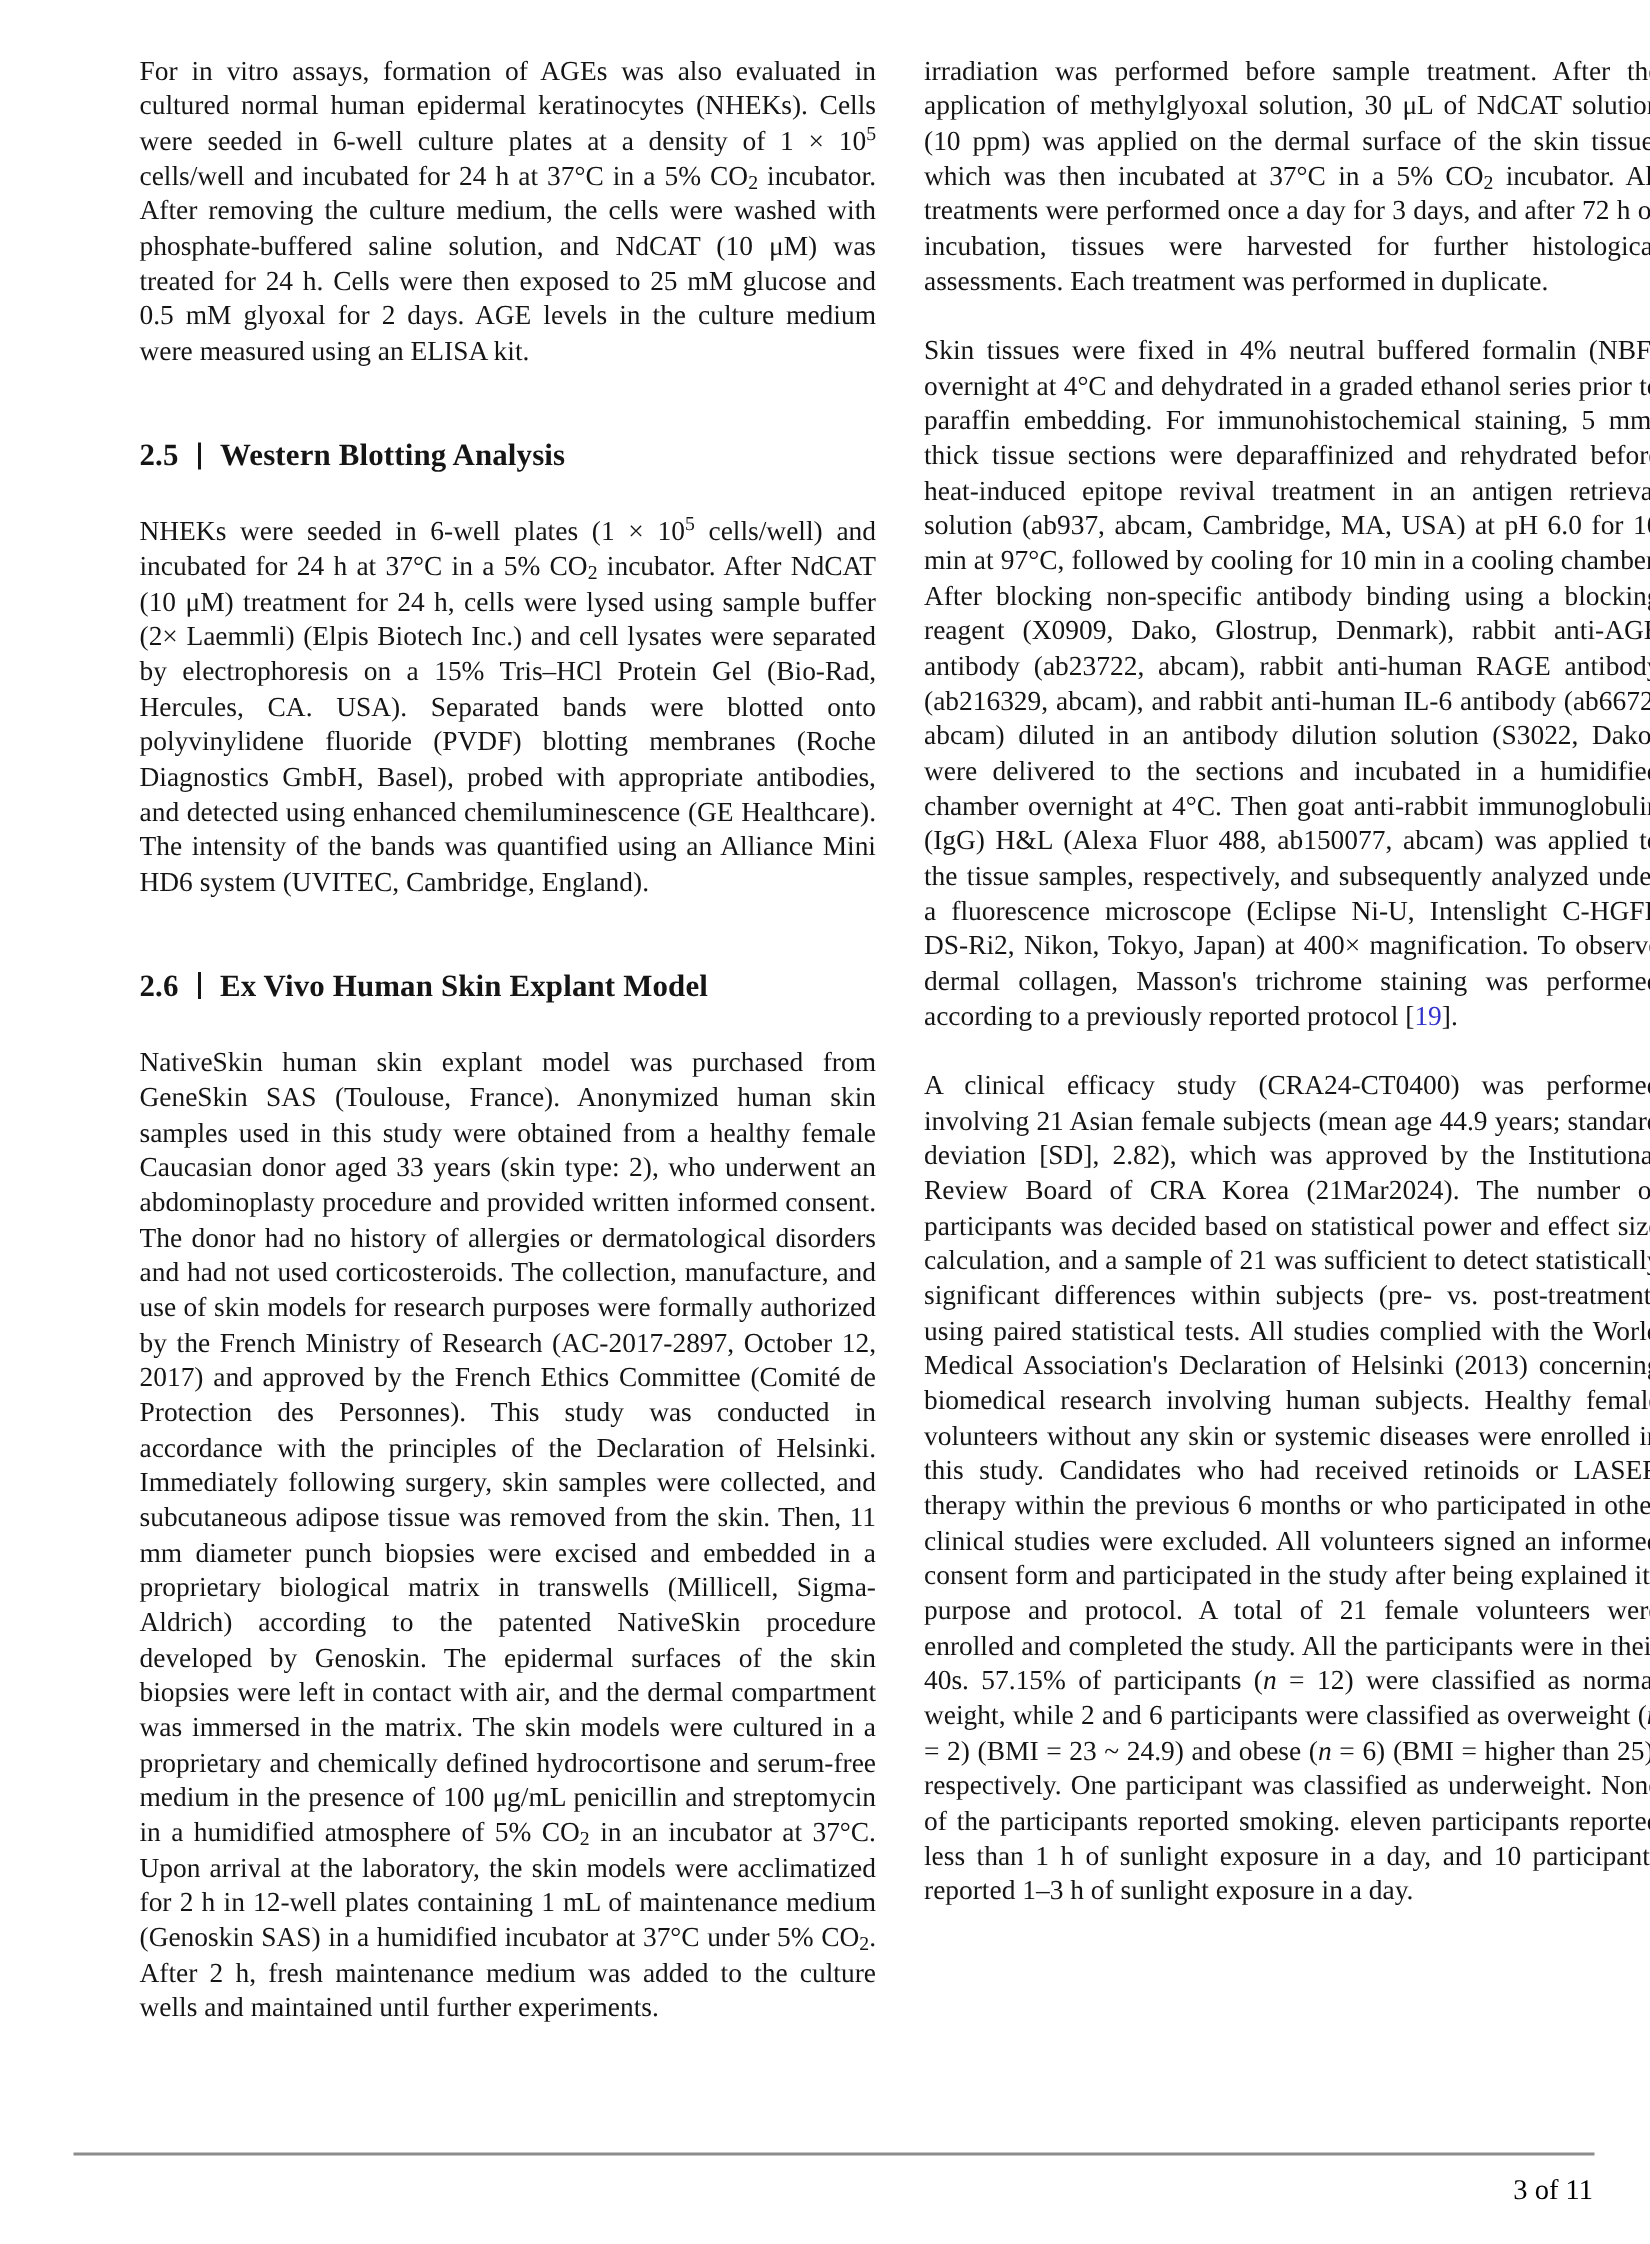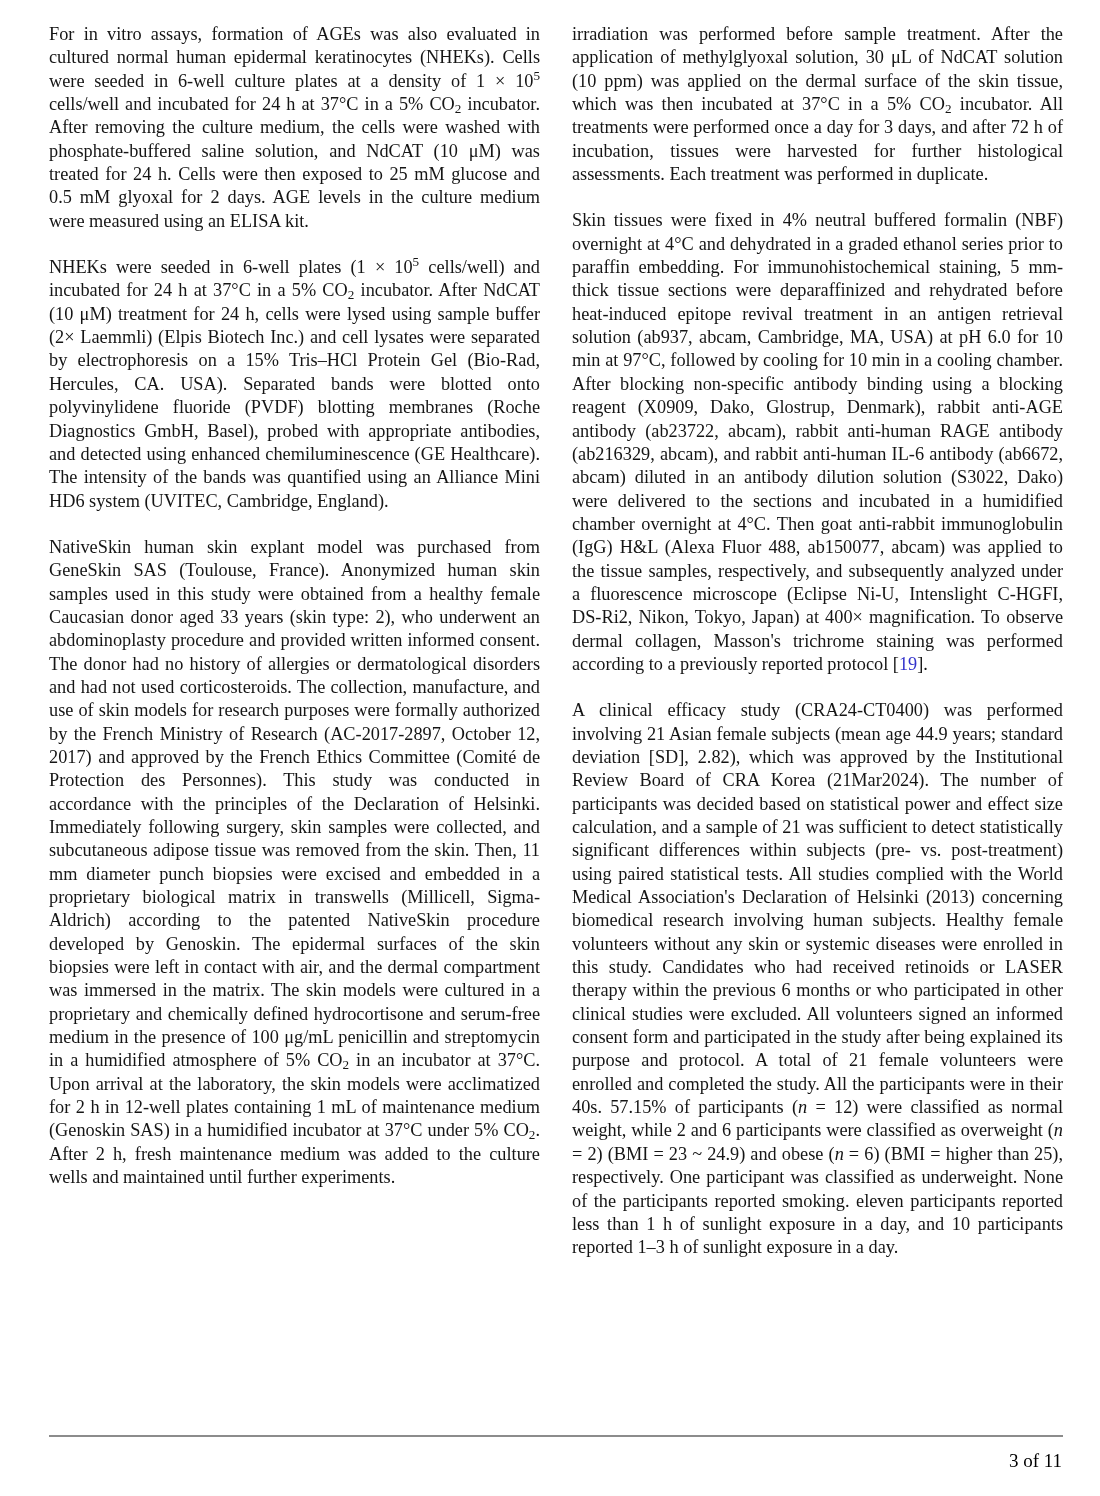--- a/index.html
+++ b/index.html
@@ -11,26 +11,27 @@
     position: relative;
     width: 1100px;
     height: 1496px;
     background: #ffffff;
     font-family: "Liberation Serif", "DejaVu Serif", serif;
     color: #151515;
     overflow: hidden;
   }
   .col {
     position: absolute;
-    top: 23px;
+    top: 36px;
     width: 491px;
     text-align: justify;
     font-size: 18.3px;
     line-height: 23.35px;
     color: #151515;
+    margin-left: 44px;
   }
   .col-left  { left: 49px; }
   .col-right { left: 572px; }
 
   .col p {
     margin: 0 0 23px 0;
   }
   .col h2 {
     font-size: 20.6px;
     line-height: 24px;
@@ -74,21 +75,23 @@
     color: #000000;
     font-family: "Liberation Serif", "DejaVu Serif", serif;
   }
 </style>
 </head>
 <body>
 
 <div class="page">
   <div class="col col-left">
       <p>For in vitro assays, formation of AGEs was also evaluated in cultured normal human epidermal keratinocytes (NHEKs). Cells were seeded in 6-well culture plates at a density of 1 × 10<sup>5</sup> cells/well and incubated for 24 h at 37°C in a 5% CO<sub>2</sub> incubator. After removing the culture medium, the cells were washed with phosphate-buffered saline solution, and NdCAT (10 μM) was treated for 24 h. Cells were then exposed to 25 mM glucose and 0.5 mM glyoxal for 2 days. AGE levels in the culture medium were measured using an ELISA kit.</p>
+      <h2><span class="h-num">2.5</span><span class="h-bar"></span><span class="h-title">Western Blotting Analysis</span></h2>
       <p>NHEKs were seeded in 6-well plates (1 × 10<sup>5</sup> cells/well) and incubated for 24 h at 37°C in a 5% CO<sub>2</sub> incubator. After NdCAT (10 μM) treatment for 24 h, cells were lysed using sample buffer (2× Laemmli) (Elpis Biotech Inc.) and cell lysates were separated by electrophoresis on a 15% Tris–HCl Protein Gel (Bio-Rad, Hercules, CA. USA). Separated bands were blotted onto polyvinylidene fluoride (PVDF) blotting membranes (Roche Diagnostics GmbH, Basel), probed with appropriate antibodies, and detected using enhanced chemiluminescence (GE Healthcare). The intensity of the bands was quantified using an Alliance Mini HD6 system (UVITEC, Cambridge, England).</p>
+      <h2><span class="h-num">2.6</span><span class="h-bar"></span><span class="h-title">Ex Vivo Human Skin Explant Model</span></h2>
       <p>NativeSkin human skin explant model was purchased from GeneSkin SAS (Toulouse, France). Anonymized human skin samples used in this study were obtained from a healthy female Caucasian donor aged 33 years (skin type: 2), who underwent an abdominoplasty procedure and provided written informed consent. The donor had no history of allergies or dermatological disorders and had not used corticosteroids. The collection, manufacture, and use of skin models for research purposes were formally authorized by the French Ministry of Research (AC-2017-2897, October 12, 2017) and approved by the French Ethics Committee (Comité de Protection des Personnes). This study was conducted in accordance with the principles of the Declaration of Helsinki. Immediately following surgery, skin samples were collected, and subcutaneous adipose tissue was removed from the skin. Then, 11 mm diameter punch biopsies were excised and embedded in a proprietary biological matrix in transwells (Millicell, Sigma-Aldrich) according to the patented NativeSkin procedure developed by Genoskin. The epidermal surfaces of the skin biopsies were left in contact with air, and the dermal compartment was immersed in the matrix. The skin models were cultured in a proprietary and chemically defined hydrocortisone and serum-free medium in the presence of 100 μg/mL penicillin and streptomycin in a humidified atmosphere of 5% CO<sub>2</sub> in an incubator at 37°C. Upon arrival at the laboratory, the skin models were acclimatized for 2 h in 12-well plates containing 1 mL of maintenance medium (Genoskin SAS) in a humidified incubator at 37°C under 5% CO<sub>2</sub>. After 2 h, fresh maintenance medium was added to the culture wells and maintained until further experiments.</p>
     </div>
   <div class="col col-right">
       <p>irradiation was performed before sample treatment. After the application of methylglyoxal solution, 30 μL of NdCAT solution (10 ppm) was applied on the dermal surface of the skin tissue, which was then incubated at 37°C in a 5% CO<sub>2</sub> incubator. All treatments were performed once a day for 3 days, and after 72 h of incubation, tissues were harvested for further histological assessments. Each treatment was performed in duplicate.</p>
       <p>Skin tissues were fixed in 4% neutral buffered formalin (NBF) overnight at 4°C and dehydrated in a graded ethanol series prior to paraffin embedding. For immunohistochemical staining, 5 mm-thick tissue sections were deparaffinized and rehydrated before heat-induced epitope revival treatment in an antigen retrieval solution (ab937, abcam, Cambridge, MA, USA) at pH 6.0 for 10 min at 97°C, followed by cooling for 10 min in a cooling chamber. After blocking non-specific antibody binding using a blocking reagent (X0909, Dako, Glostrup, Denmark), rabbit anti-AGE antibody (ab23722, abcam), rabbit anti-human RAGE antibody (ab216329, abcam), and rabbit anti-human IL-6 antibody (ab6672, abcam) diluted in an antibody dilution solution (S3022, Dako) were delivered to the sections and incubated in a humidified chamber overnight at 4°C. Then goat anti-rabbit immunoglobulin (IgG) H&amp;L (Alexa Fluor 488, ab150077, abcam) was applied to the tissue samples, respectively, and subsequently analyzed under a fluorescence microscope (Eclipse Ni-U, Intenslight C-HGFI, DS-Ri2, Nikon, Tokyo, Japan) at 400× magnification. To observe dermal collagen, Masson's trichrome staining was performed according to a previously reported protocol [<span class="cite">19</span>].</p>
       <p>A clinical efficacy study (CRA24-CT0400) was performed involving 21 Asian female subjects (mean age 44.9 years; standard deviation [SD], 2.82), which was approved by the Institutional Review Board of CRA Korea (21Mar2024). The number of participants was decided based on statistical power and effect size calculation, and a sample of 21 was sufficient to detect statistically significant differences within subjects (pre- vs. post-treatment) using paired statistical tests. All studies complied with the World Medical Association's Declaration of Helsinki (2013) concerning biomedical research involving human subjects. Healthy female volunteers without any skin or systemic diseases were enrolled in this study. Candidates who had received retinoids or LASER therapy within the previous 6 months or who participated in other clinical studies were excluded. All volunteers signed an informed consent form and participated in the study after being explained its purpose and protocol. A total of 21 female volunteers were enrolled and completed the study. All the participants were in their 40s. 57.15% of participants (<span class="it">n</span> = 12) were classified as normal weight, while 2 and 6 participants were classified as overweight (<span class="it">n</span> = 2) (BMI = 23 ~ 24.9) and obese (<span class="it">n</span> = 6) (BMI = higher than 25), respectively. One participant was classified as underweight. None of the participants reported smoking. eleven participants reported less than 1 h of sunlight exposure in a day, and 10 participants reported 1–3 h of sunlight exposure in a day.</p>
     </div>
   <div class="footer-rule"></div>
   <div class="page-num">3 of 11</div>
 </div>

